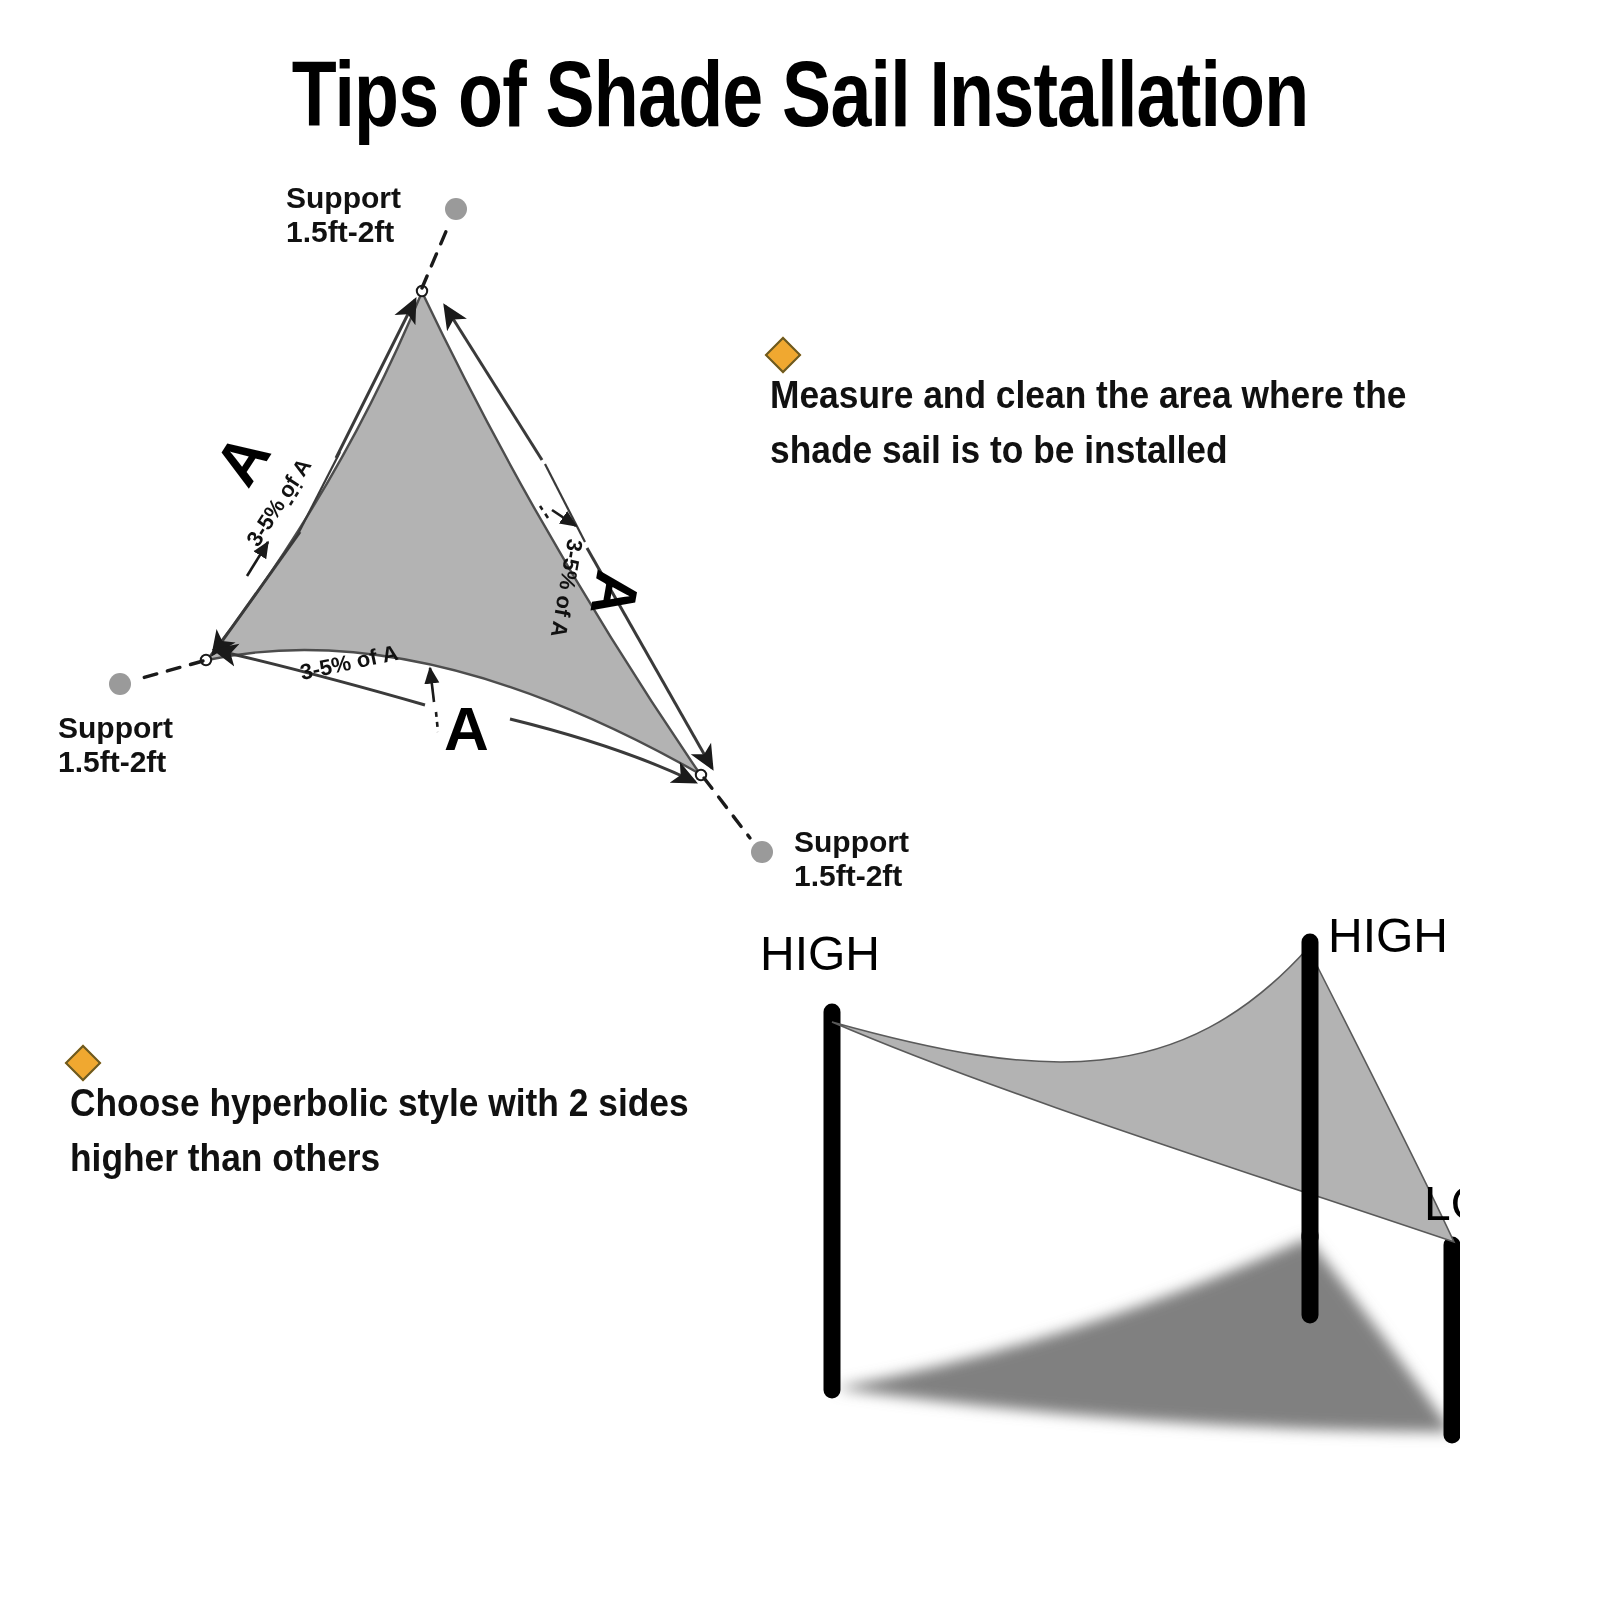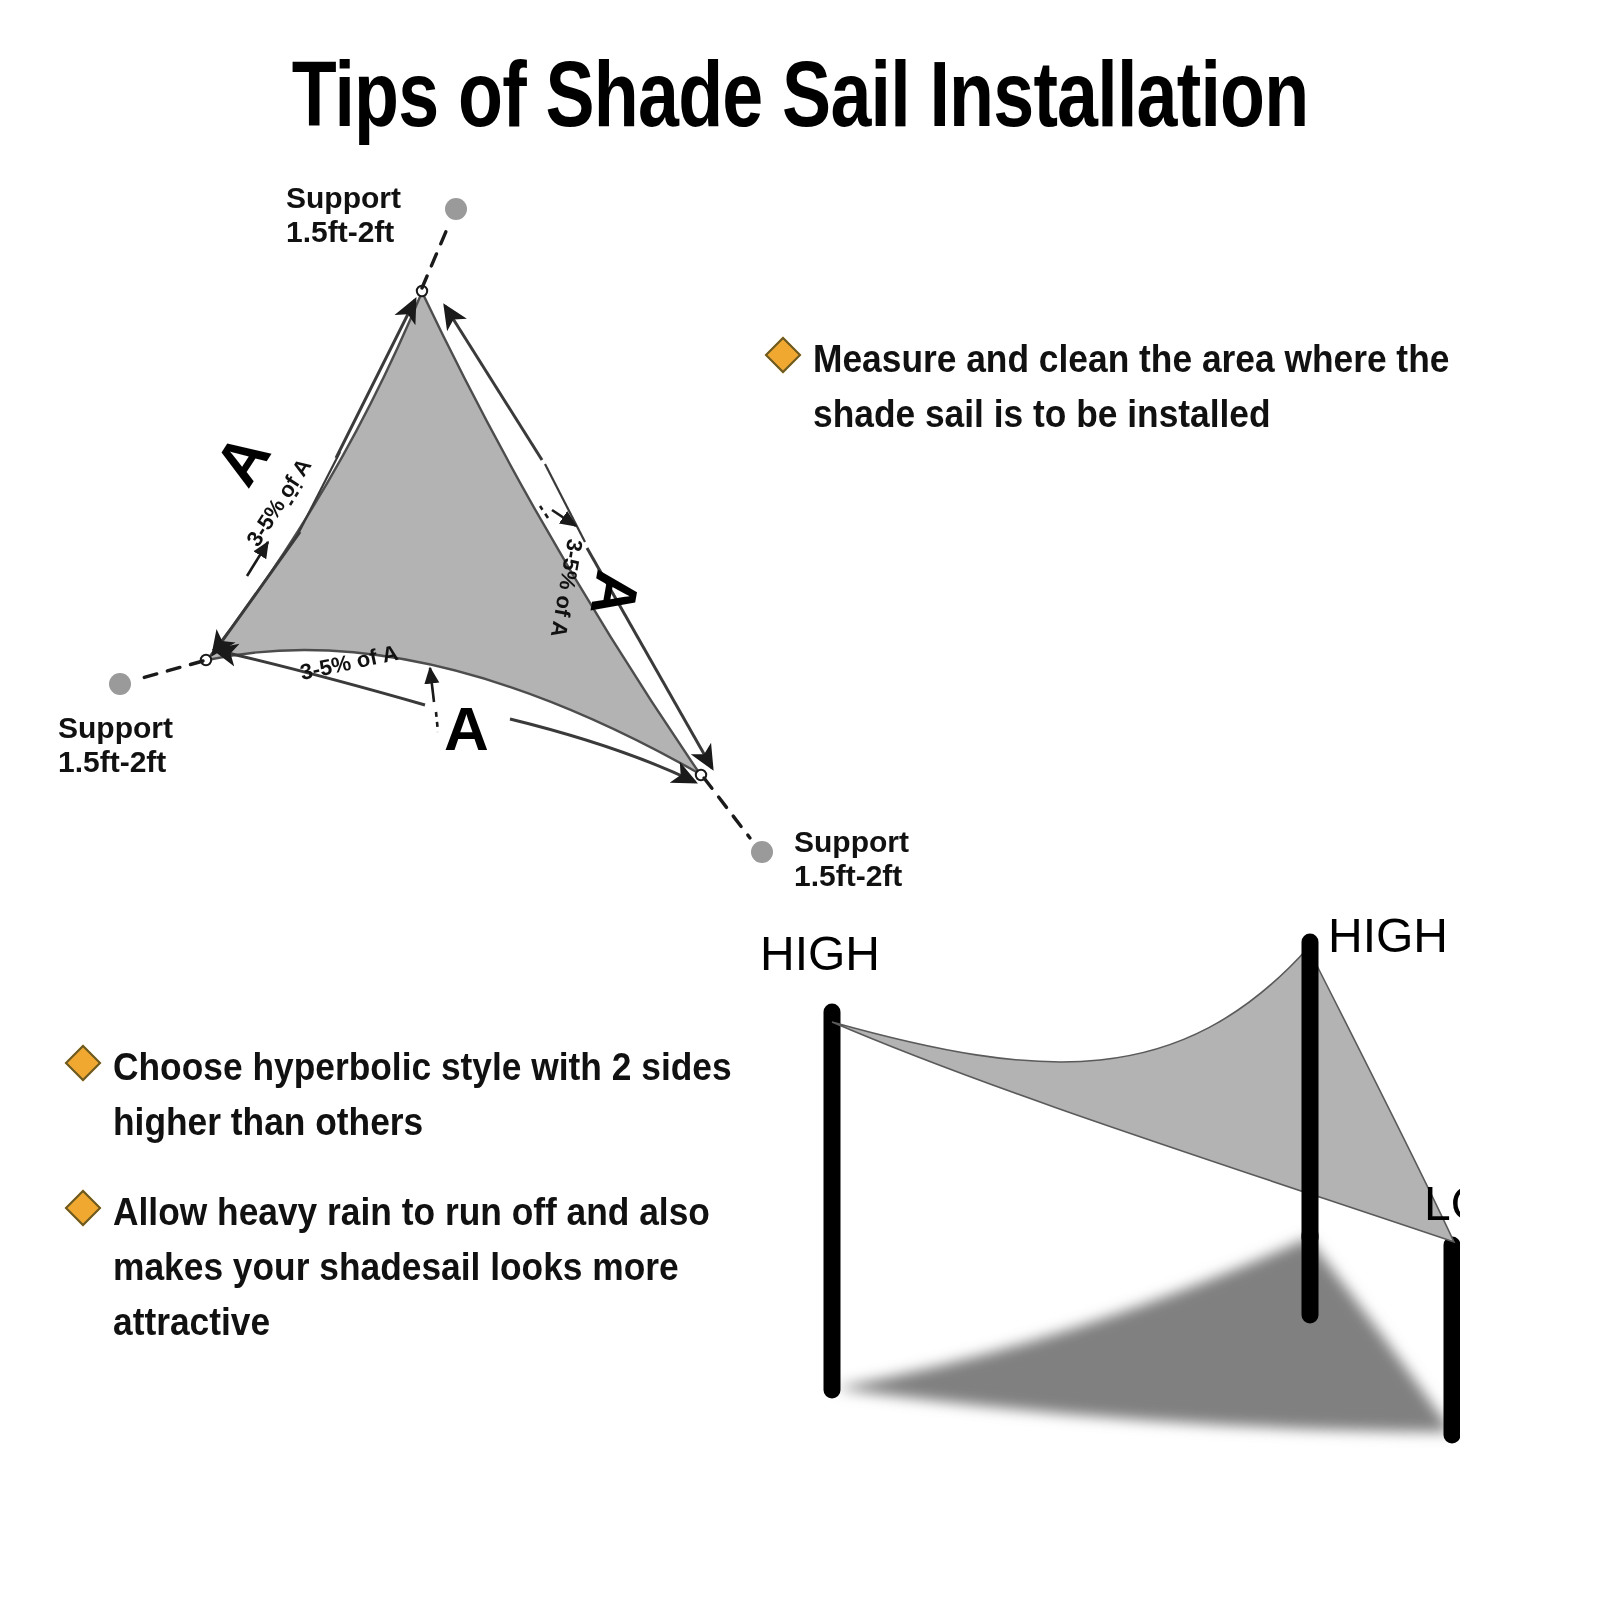--- a/index.html
+++ b/index.html
@@ -35,20 +35,21 @@
   }
 
   
   .bullet-list {
     position: absolute;
   }
   .bullet-item {
     display: flex;
     align-items: flex-start;
     margin-bottom: 30px;
+    flex-direction: column;
   }
   .bullet-diamond {
     flex: 0 0 auto;
     width: 26px;
     height: 26px;
     margin-top: 10px;
     margin-right: 17px;
     background: #f0a830;
     border: 2px solid #6b5a23;
     transform: rotate(45deg);
@@ -204,24 +205,20 @@
       <div class="bullet-diamond"></div>
       <div class="bullet-text">Measure and clean the area where the shade sail is to be installed</div>
     </div>
   </div>
 
   <div id="bullets-bottom" class="bullet-list">
     <div class="bullet-item">
       <div class="bullet-diamond"></div>
       <div class="bullet-text">Choose hyperbolic style with 2 sides higher than others</div>
     </div>
-    <div class="bullet-item">
-      <div class="bullet-diamond"></div>
-      <div class="bullet-text">Allow heavy rain to run off and also makes your shadesail looks more attractive</div>
-    </div>
   </div>
 
   <svg id="diagram-hyperbolic" class="diagram" width="860" height="660" viewBox="0 0 860 660">
 
     <defs>
       <filter id="softShadow" x="-25%" y="-25%" width="150%" height="150%">
         <feGaussianBlur stdDeviation="7"></feGaussianBlur>
       </filter>
     </defs>
 

